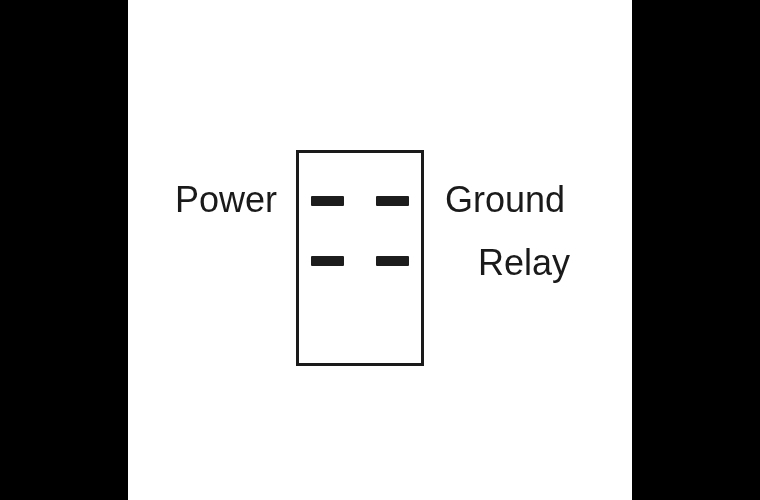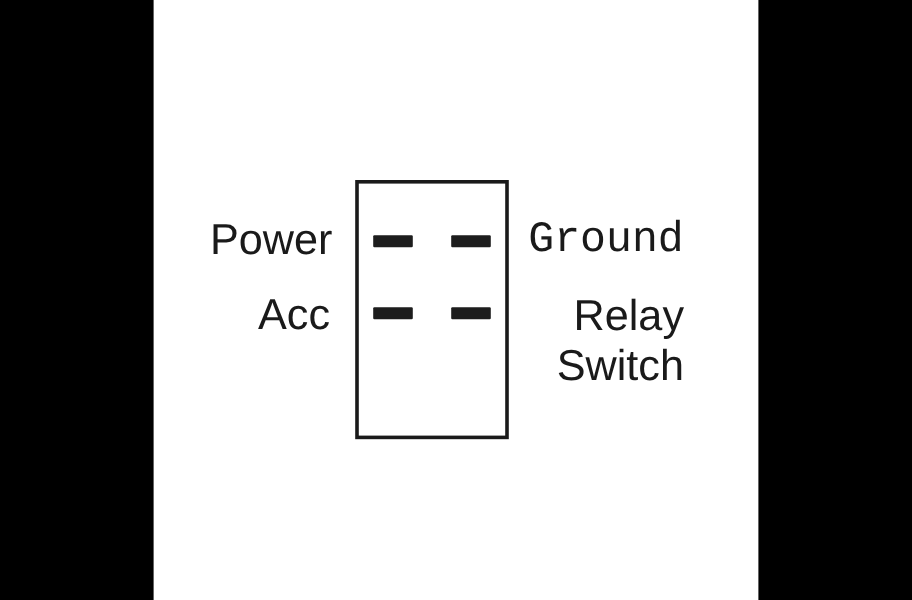--- a/index.html
+++ b/index.html
@@ -62,21 +62,20 @@
   .label.acc {
     top: 244px;
     right: 485px;   
     text-align: right;
   }
   .label.ground {
     top: 182px;
     left: 440px;
     width: 130px;
     text-align: center;
-    font-family: Liberation Mono, monospace;
   }
   .label.relay {
     top: 242px;
     left: 440px;
     width: 130px;
     text-align: right;
     line-height: 42px;
   }
   .label.relay .rl {
     display: block;
@@ -91,21 +90,19 @@
 
   <div class="switch-body">
     <span class="dash tl"></span>
     <span class="dash tr"></span>
     <span class="dash bl"></span>
     <span class="dash br"></span>
   </div>
 
   <div class="label power">Power</div>
 
-  <div class="label acc">Acc</div>
 
   <div class="label ground">Ground</div>
 
   <div class="label relay">
     <span class="rl">Relay</span>
-    <span class="rl">Switch</span>
   </div>
 </div>
 
 </body></html>

